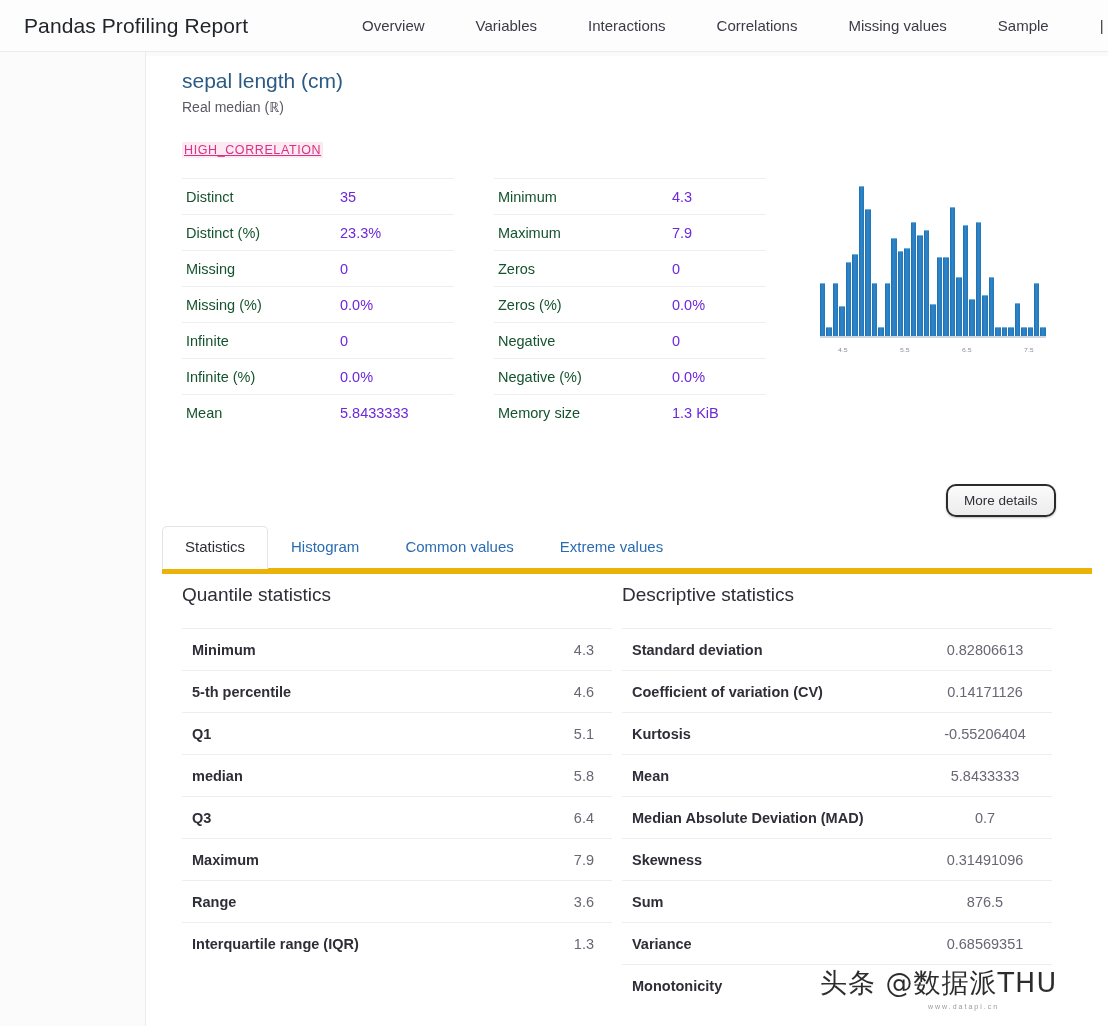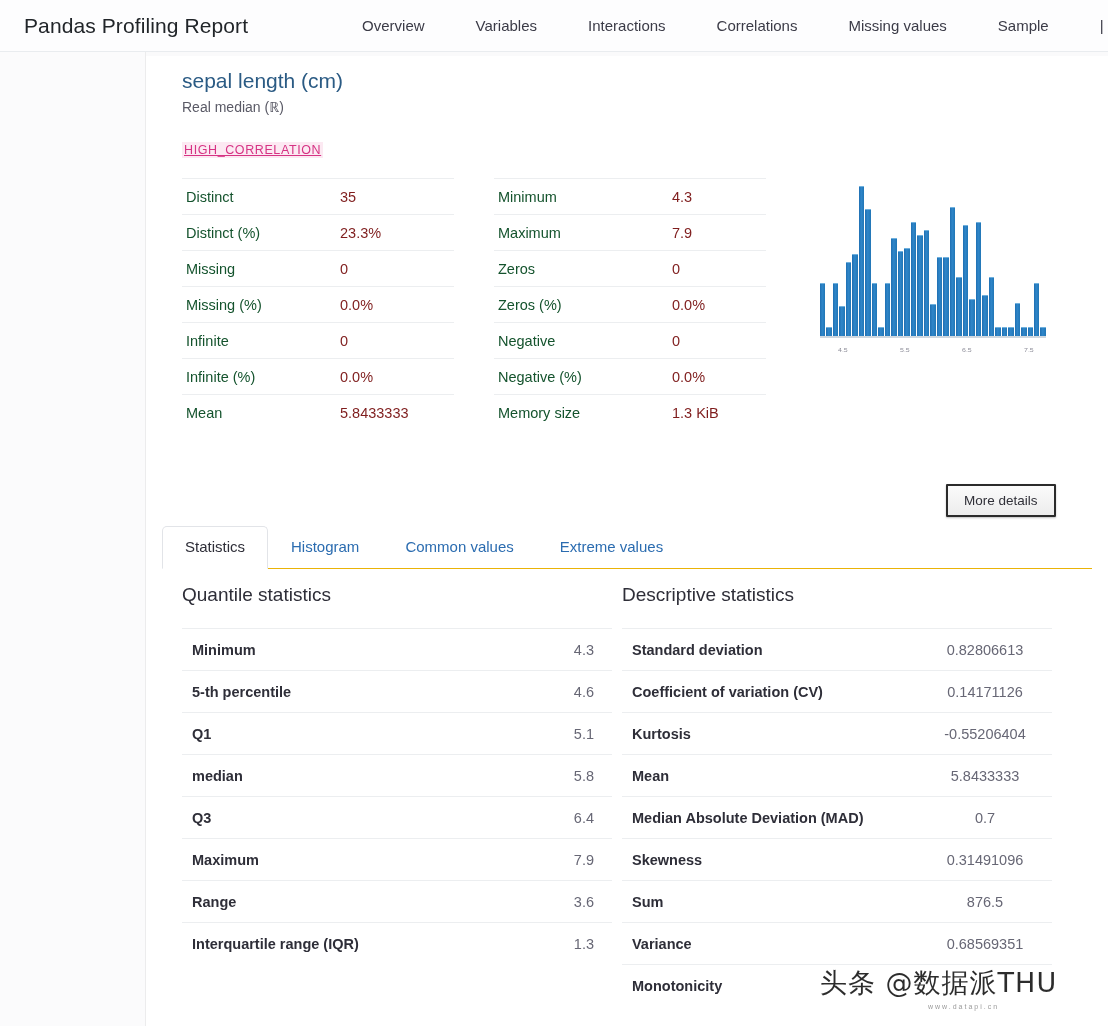--- a/index.html
+++ b/index.html
@@ -123,21 +123,21 @@
   }
   .stat-table tr:first-child td {
     border-top: 1px solid #eceef0;
   }
   .stat-table .k {
     font-weight: normal;
     color: #14532d;
     width: 148px;
   }
   .stat-table .v {
-    color: #7f1d1d;
+    color: #6d28d9;
   }
   #stat-table-left { left: 36px; top: 122px; width: 272px; }
   #stat-table-right { left: 348px; top: 122px; width: 272px; }
   #stat-table-left .k { width: 146px; }
   #stat-table-right .k { width: 166px; }
 
   
   .mini-hist {
     position: absolute;
     left: 660px; top: 118px;
@@ -184,33 +184,33 @@
   .more-details-wrap {
     position: absolute;
     left: 800px; top: 428px;
   }
   .btn-more-details {
     font-family: "Liberation Sans", sans-serif;
     font-size: 13.5px;
     color: #303038;
     background: linear-gradient(to bottom, #fbfbfb 0%, #ececec 100%);
     border: 2px solid #2b2b2b;
-    border-radius: 1px;
+    border-radius: 10px;
     padding: 7px 16px;
     cursor: pointer;
     box-shadow: 0 1px 2px rgba(0,0,0,0.25);
   }
 
   
   .tabs {
     position: absolute;
     left: 16px; top: 470px;
     width: 930px;
     height: 42px;
-    border-bottom: 1px solid #eab308;
+    border-bottom: 6px solid #eab308;
     display: flex;
     align-items: stretch;
   }
   .tab {
     font-size: 15px;
     color: #2b6cb0;
     padding: 11px 22px 10px 22px;
     cursor: pointer;
     border: 1px solid transparent;
     margin-bottom: -1px;

